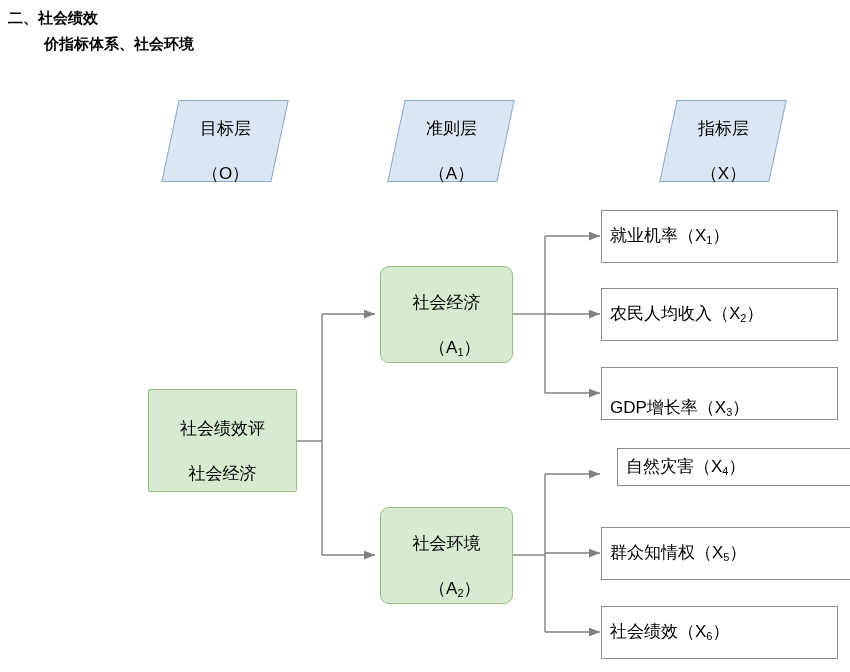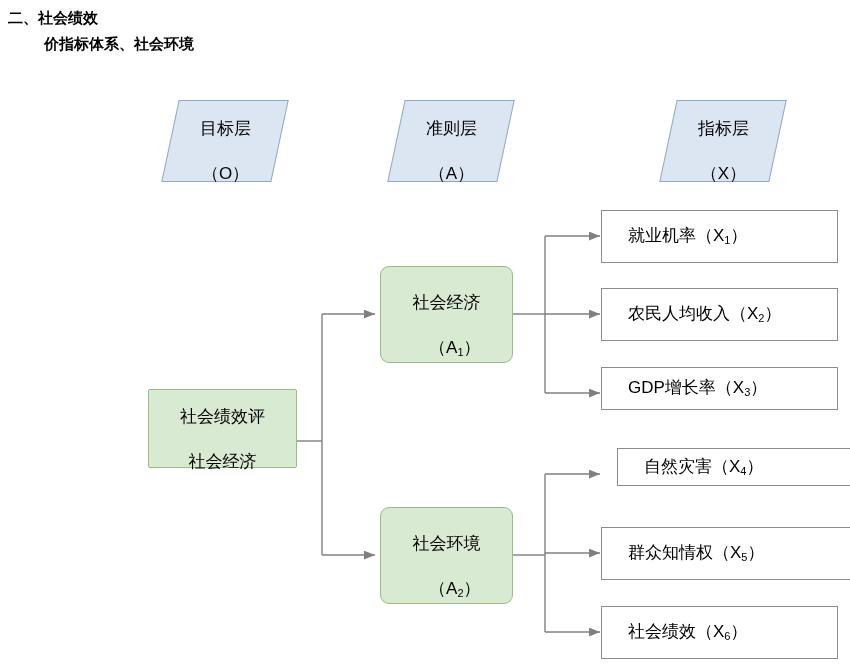--- a/index.html
+++ b/index.html
@@ -92,21 +92,21 @@
     border-radius: 2px;
     font-size: 17px;
   }
 
   
   .white-box {
     background: #ffffff;
     border: 1px solid #8c8c8c;
     font-size: 17px;
     justify-content: flex-start;
-    padding-left: 26px;
+    padding-left: 8px;
   }
   .white-box .label {
     white-space: nowrap;
   }
   sub {
     font-size: 11px;
     vertical-align: baseline;
     position: relative;
     top: 3px;
   }
@@ -163,21 +163,21 @@
     </span>
   </div>
 
   <div class="node banner" style="left:668px; top:100px; width:110px; height:82px;">
     <span class="banner-text">
       <span>指标层</span><br>
       <span>（X）</span>
     </span>
   </div>
 
-  <div class="node root-box" style="left:148px; top:389px; width:149px; height:79px;">
+  <div class="node root-box" style="left:148px; top:389px; width:149px; height:103px;">
     <div>
       <span>社会绩效评</span><br>
       <span>社会经济</span>
     </div>
   </div>
 
   <div class="node green-box" style="left:380px; top:266px; width:133px; height:97px;">
     <div>
       <span>社会经济</span><br>
       <span>（A<sub>1</sub>）</span>
@@ -192,21 +192,21 @@
   </div>
 
   <div class="node white-box" style="left:601px; top:210px; width:237px; height:53px;">
     <span class="label"><span>就业机率（X</span><sub>1</sub>）</span>
   </div>
 
   <div class="node white-box" style="left:601px; top:288px; width:237px; height:53px;">
     <span class="label"><span>农民人均收入（X</span><sub>2</sub>）</span>
   </div>
 
-  <div class="node white-box" style="left:601px; top:367px; width:237px; height:43px;">
+  <div class="node white-box" style="left:601px; top:367px; width:237px; height:53px;align-items:flex-end;">
     <span class="label"><span>GDP增长率（X</span><sub>3</sub>）</span>
   </div>
 
   <div class="node white-box" style="left:601px; top:448px; width:237px; height:38px;margin-left:16px;">
     <span class="label"><span>自然灾害（X</span><sub>4</sub>）</span>
   </div>
 
   <div class="node white-box" style="left:601px; top:527px; width:269px; height:53px;">
     <span class="label"><span>群众知情权（X</span><sub>5</sub>）</span>
   </div>

